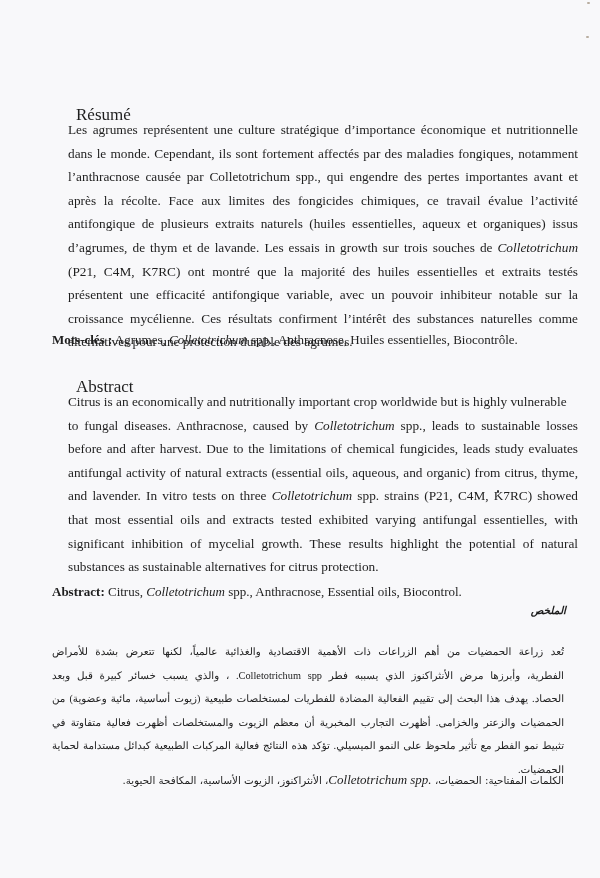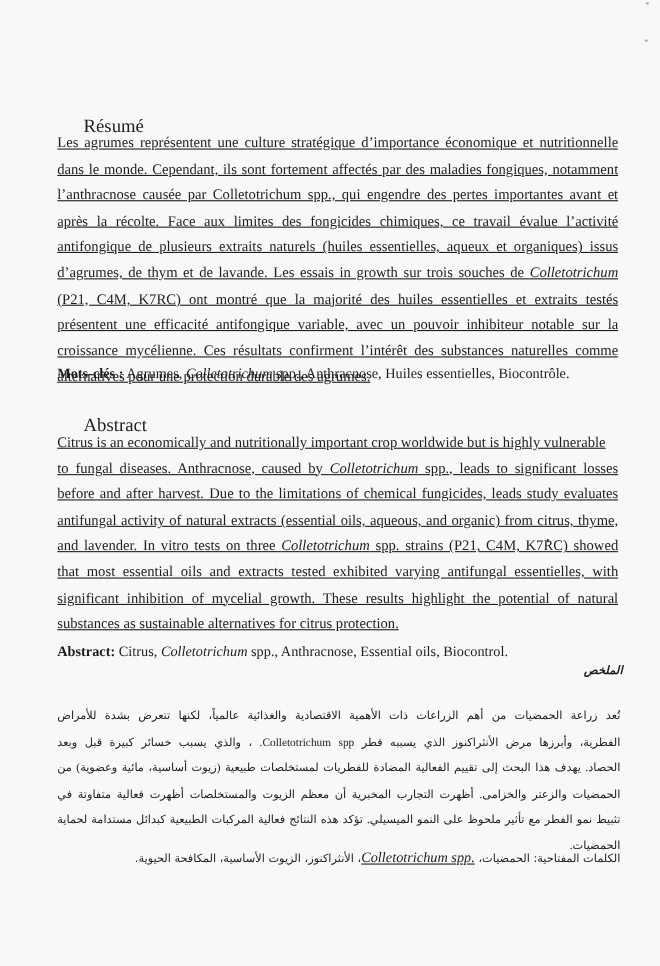--- a/index.html
+++ b/index.html
@@ -6,40 +6,40 @@
   body {
     width: 600px; height: 878px; overflow: hidden;
     background: #f8f8fa;
     font-family: "Liberation Serif", serif;
     color: #1e1e1e;
     position: relative;
   }
   .page { position: absolute; left: 52px; top: 0; width: 510px; }
   .heading { font-weight: normal; font-size: 17px; position: absolute; left: 0; margin-left: 24px; }
   .para {
-    position: absolute; left: 0; width: 510px;
+    position: absolute; left: 16px; width: 510px;
     font-size: 13.3px; line-height: 23.6px;
-    text-align: justify; text-align-last: left; text-decoration: underline;
+    text-align: justify; text-align-last: left;
   }
   .para .line { display: block; height: 23.6px; white-space: nowrap; }
   .para .line.j { text-align-last: justify; white-space: normal; overflow: hidden; }
   .kw { position: absolute; left: 0; font-size: 13px; white-space: nowrap; }
   .kw b { font-weight: bold; }
   i { font-style: italic; }
   .ar {
     position: absolute; left: 0; width: 512px;
     direction: rtl; font-family: Liberation Serif, serif;
     font-size: 10.3px; color: #202020; margin-top: 16px;
   }
   .ar .line { display: block; height: 23.6px; line-height: 23.6px; white-space: nowrap; overflow: hidden; }
   .ar .line.j { text-align-last: justify; text-align: justify; white-space: normal; }
   .ar-title { position: absolute; right: 0; font-weight: bold; font-size: 10.5px; direction: rtl; font-family: "DejaVu Sans", sans-serif; font-style: italic; }
   .ar-kw { position: absolute; left: 0; width: 512px; direction: rtl; font-family: "DejaVu Sans", sans-serif; font-size: 10.3px; white-space: nowrap; }
   .ar-kw b { font-weight: normal; }
-  .ar-kw i { font-family: "Liberation Serif", serif; font-size: 13px; text-decoration: underline; }
+  .ar-kw i { font-family: "Liberation Serif", serif; font-size: 13px; }
   .speck { position: absolute; width: 3px; height: 2px; background: #b9aea0; border-radius: 1px; }
 </style>
 </head>
 <body>
 
 <div class="page">
 
   <div class="heading" style="top:105px">Résumé</div>
   <div class="para" style="top:118px">
     <span class="line j">Les agrumes représentent une culture stratégique d’importance économique et nutritionnelle</span>
@@ -54,21 +54,21 @@
     <span class="line">alternatives pour une protection durable des agrumes.</span>
   </div>
 
   <div class="kw" style="top:332px">
     <b>Mots-clés :</b><span> Agrumes, </span><i>Colletotrichum</i><span> spp., Anthracnose, Huiles essentielles, Biocontrôle.</span>
   </div>
 
   <div class="heading" style="top:377px">Abstract</div>
   <div class="para" style="top:390px">
     <span class="line">Citrus is an economically and nutritionally important crop worldwide but is highly vulnerable</span>
-    <span class="line j"><span>to fungal diseases. Anthracnose, caused by </span><i>Colletotrichum</i><span> spp., leads to significant losses</span></span>
+    <span class="line j"><span>to fungal diseases. Anthracnose, caused by </span><i>Colletotrichum</i><span> spp., leads to sustainable losses</span></span>
     <span class="line j">before and after harvest. Due to the limitations of chemical fungicides, leads study evaluates the</span>
     <span class="line j">antifungal activity of natural extracts (essential oils, aqueous, and organic) from citrus, thyme,</span>
     <span class="line j"><span>and lavender. In vitro tests on three </span><i>Colletotrichum</i><span> spp. strains (P21, C4M, K7RC) showed</span></span>
     <span class="line j">that most essential oils and extracts tested exhibited varying antifungal essentielles, with</span>
     <span class="line j">significant inhibition of mycelial growth. These results highlight the potential of natural</span>
     <span class="line">substances as sustainable alternatives for citrus protection.</span>
   </div>
 
   <div class="kw" style="top:584px">
     <b>Abstract:</b><span> Citrus, </span><i>Colletotrichum</i><span> spp., Anthracnose, Essential oils, Biocontrol.</span>

